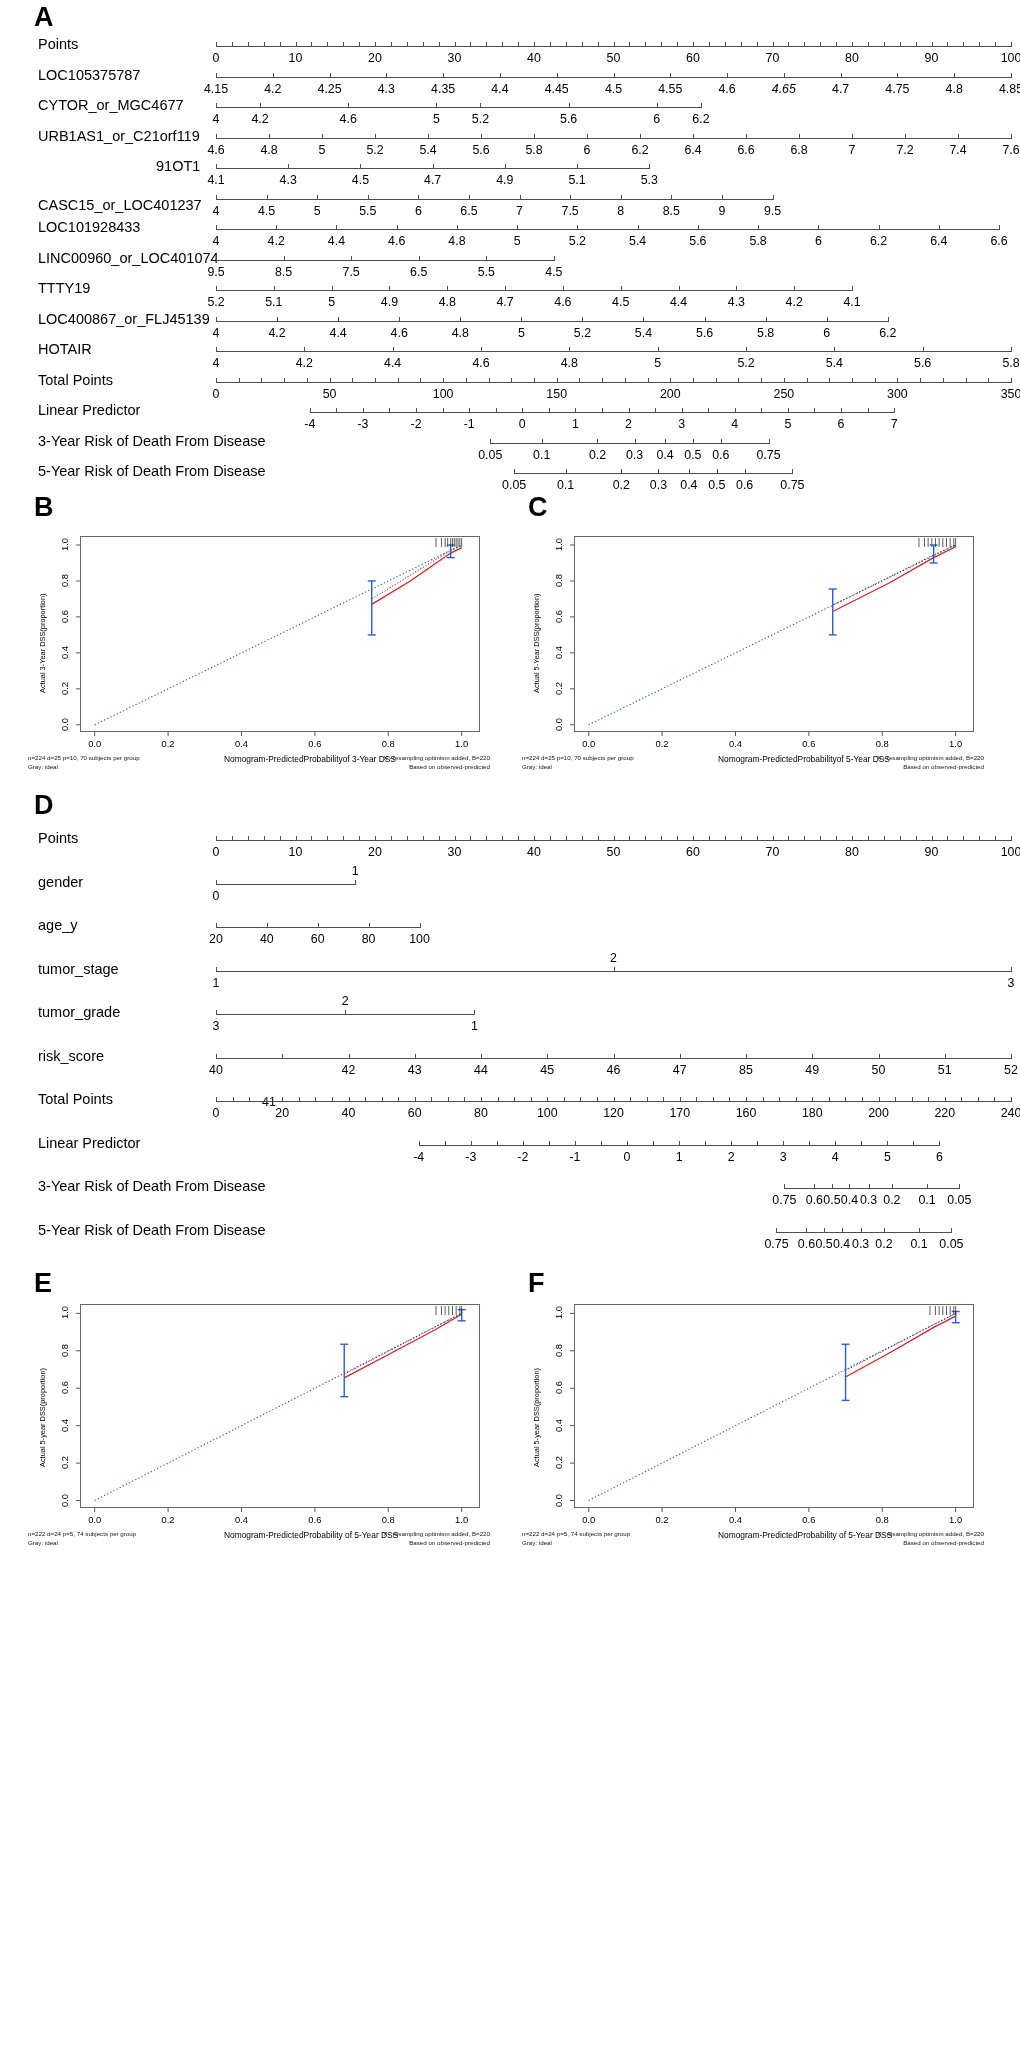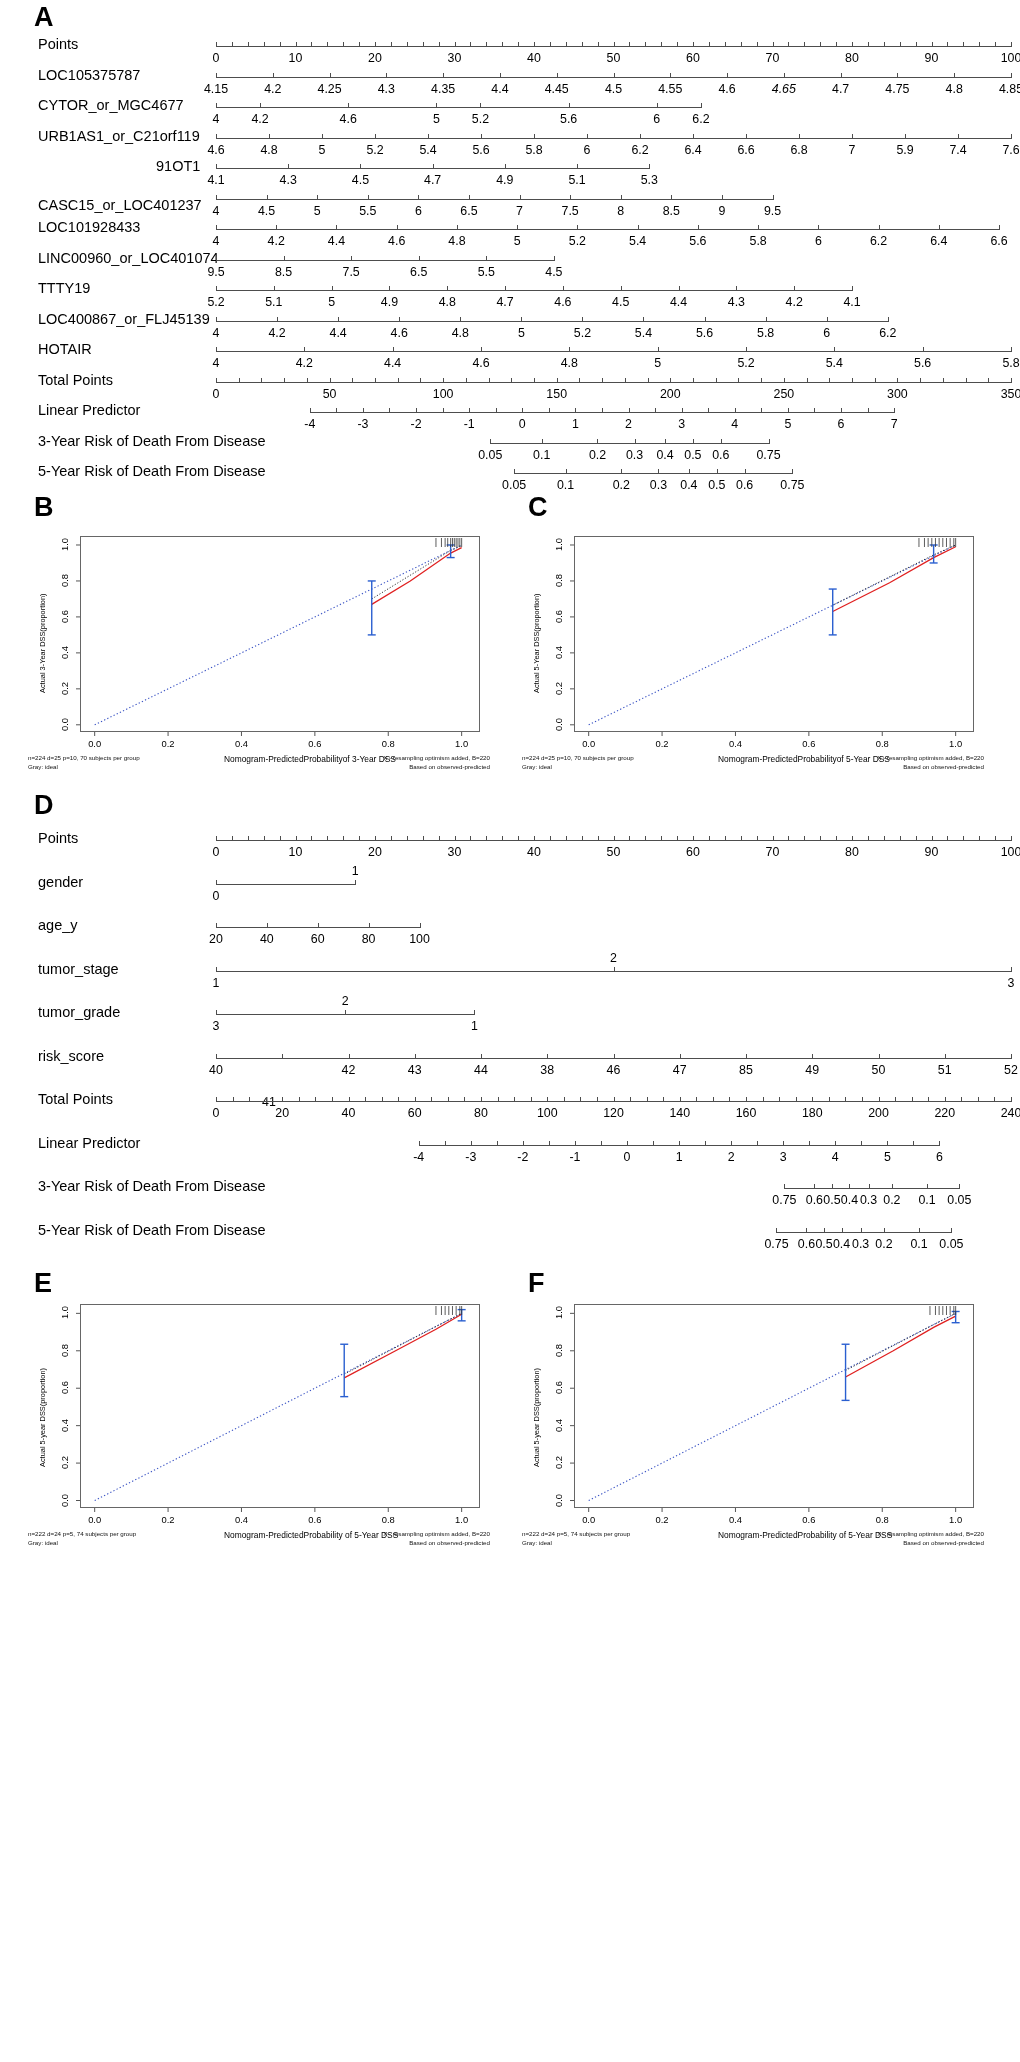--- a/index.html
+++ b/index.html
@@ -200,21 +200,21 @@
       <div class="tk-lab below" style="left: 375px; top: 21px;">5.2</div>
       <div class="tk-lab below" style="left: 428px; top: 21px;">5.4</div>
       <div class="tk-lab below" style="left: 481px; top: 21px;">5.6</div>
       <div class="tk-lab below" style="left: 534px; top: 21px;">5.8</div>
       <div class="tk-lab below" style="left: 587px; top: 21px;">6</div>
       <div class="tk-lab below" style="left: 640px; top: 21px;">6.2</div>
       <div class="tk-lab below" style="left: 693px; top: 21px;">6.4</div>
       <div class="tk-lab below" style="left: 746px; top: 21px;">6.6</div>
       <div class="tk-lab below" style="left: 799px; top: 21px;">6.8</div>
       <div class="tk-lab below" style="left: 852px; top: 21px;">7</div>
-      <div class="tk-lab below" style="left: 905px; top: 21px;">5.9</div>
+      <div class="tk-lab below" style="left: 905px; top: 21px;">7.2</div>
       <div class="tk-lab below" style="left: 958px; top: 21px;">7.4</div>
       <div class="tk-lab below" style="left: 1011px; top: 21px;">7.6</div>
     </div>
     <div class="nrow" style="position: absolute; left: 0px; top: 122px; height: 30.5px;">
       <div class="rlabel" style="left: 156px; top: 6px;">91OT1</div>
       <div class="axis" style="left: 216px; top: 16px; width: 433.275px;">
         <div class="cap" style="left: 0px;"></div>
         <div class="cap" style="left: 433.275px;"></div>
         <div class="tick up" style="left: 0px;"></div>
         <div class="tick up" style="left: 72.2125px;"></div>
@@ -842,21 +842,21 @@
         <div class="tick up" style="left: 596.25px;"></div>
         <div class="tick up" style="left: 662.5px;"></div>
         <div class="tick up" style="left: 728.75px;"></div>
         <div class="tick up" style="left: 795px;"></div>
       </div>
       <div class="tk-lab below" style="left: 216px; top: 25px;">40</div>
       <div class="tk-lab below" style="left: 269px; top: 25px; margin-top: 32px;">41</div>
       <div class="tk-lab below" style="left: 348.5px; top: 25px;">42</div>
       <div class="tk-lab below" style="left: 414.75px; top: 25px;">43</div>
       <div class="tk-lab below" style="left: 481px; top: 25px;">44</div>
-      <div class="tk-lab below" style="left: 547.25px; top: 25px;">38</div>
+      <div class="tk-lab below" style="left: 547.25px; top: 25px;">45</div>
       <div class="tk-lab below" style="left: 613.5px; top: 25px;">46</div>
       <div class="tk-lab below" style="left: 679.75px; top: 25px;">47</div>
       <div class="tk-lab below" style="left: 746px; top: 25px;">85</div>
       <div class="tk-lab below" style="left: 812.25px; top: 25px;">49</div>
       <div class="tk-lab below" style="left: 878.5px; top: 25px;">50</div>
       <div class="tk-lab below" style="left: 944.75px; top: 25px;">51</div>
       <div class="tk-lab below" style="left: 1011px; top: 25px;">52</div>
     </div>
     <div class="nrow" style="position: absolute; left: 0px; top: 261px; height: 43.5px;">
       <div class="rlabel" style="left: 38px; top: 10px;">Total Points</div>
@@ -926,21 +926,21 @@
         <div class="tick up" style="left: 728.75px;"></div>
         <div class="tick up" style="left: 795px;"></div>
       </div>
       <div class="tk-lab below" style="left: 216px; top: 25px;">0</div>
       <div class="tk-lab below" style="left: 282.25px; top: 25px;">20</div>
       <div class="tk-lab below" style="left: 348.5px; top: 25px;">40</div>
       <div class="tk-lab below" style="left: 414.75px; top: 25px;">60</div>
       <div class="tk-lab below" style="left: 481px; top: 25px;">80</div>
       <div class="tk-lab below" style="left: 547.25px; top: 25px;">100</div>
       <div class="tk-lab below" style="left: 613.5px; top: 25px;">120</div>
-      <div class="tk-lab below" style="left: 679.75px; top: 25px;">140</div>
+      <div class="tk-lab below" style="left: 679.75px; top: 25px;">170</div>
       <div class="tk-lab below" style="left: 746px; top: 25px;">160</div>
       <div class="tk-lab below" style="left: 812.25px; top: 25px;">180</div>
       <div class="tk-lab below" style="left: 878.5px; top: 25px;">200</div>
       <div class="tk-lab below" style="left: 944.75px; top: 25px;">220</div>
       <div class="tk-lab below" style="left: 1011px; top: 25px;">240</div>
     </div>
     <div class="nrow" style="position: absolute; left: 0px; top: 304.5px; height: 43.5px;">
       <div class="rlabel" style="left: 38px; top: 10px;">Linear Predictor</div>
       <div class="axis" style="left: 418.725px; top: 20px; width: 520.725px;">
         <div class="cap" style="left: 0px;"></div>

